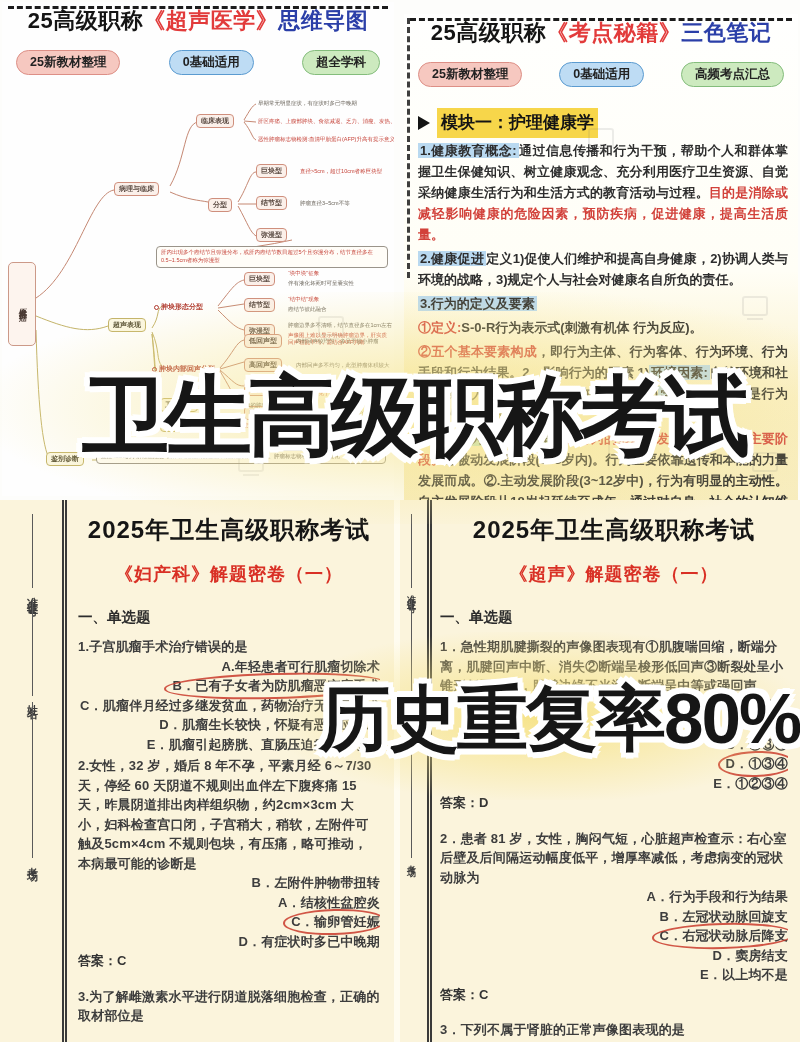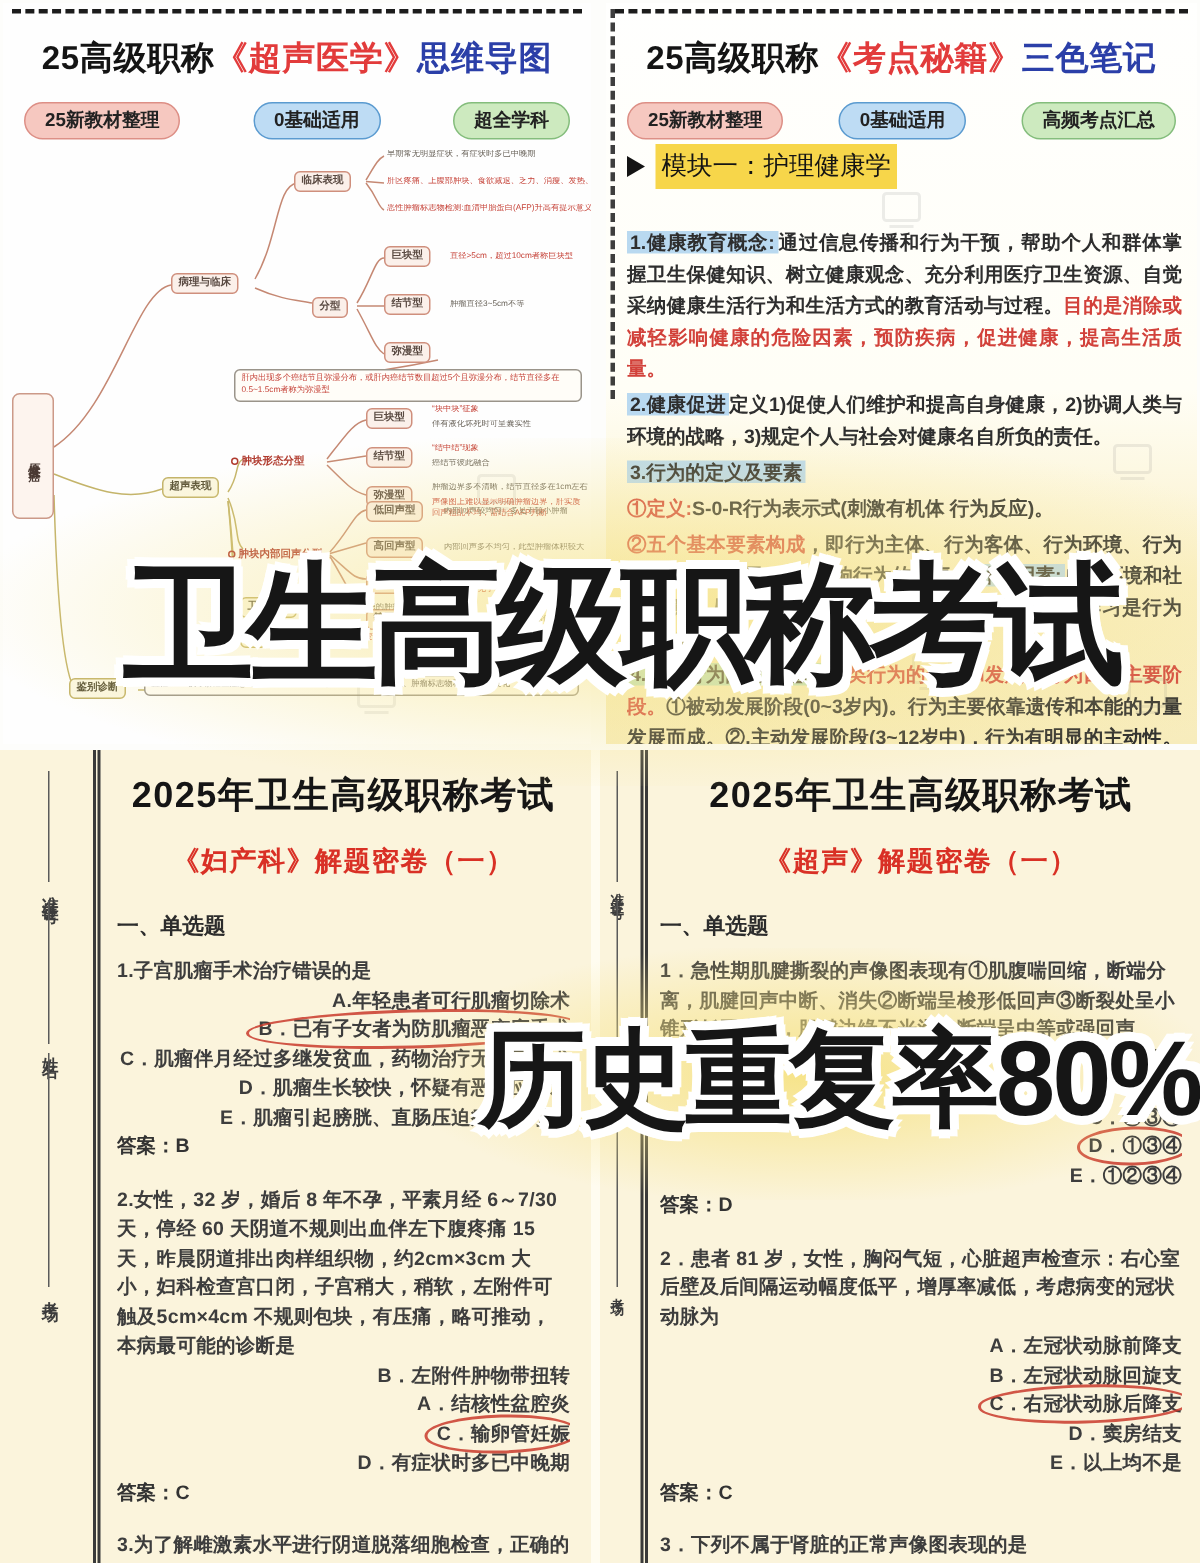--- a/index.html
+++ b/index.html
@@ -5,30 +5,30 @@
   * { margin:0; padding:0; box-sizing:border-box; }
   body { font-family:"Liberation Sans", sans-serif; background:#e8e2cc; }
   .canvas { position:relative; width:800px; height:1042px; overflow:hidden; background:#fffcf0; }
 
   
   .top-bg { position:absolute; left:0; top:0; width:800px; height:500px; background:#fdfdfb; }
 
   
   .panel { position:absolute; overflow:hidden; }
   .panel-tl { left:2px; top:2px; width:392px; height:494px; background:#fefefe; }
-  .panel-tr { left:404px; top:2px; width:394px; height:494px;
+  .panel-tr { left:404px; top:14px; width:394px; height:494px;
               background:linear-gradient(180deg,#fffffe 0%,#fffef6 52%,#faf0c8 78%,#f7ecbc 100%); }
   .panel-bl { left:0px; top:500px; width:394px; height:542px; background:#fbf4dc; }
   .panel-br { left:400px; top:500px; width:400px; height:542px; background:#fbf4dc; }
 
   .torn-top { position:absolute; top:4px; left:6px; right:6px; border-top:3px dashed #1c1c1c; }
   .torn-left { position:absolute; top:4px; bottom:230px; left:3px; border-left:3px dashed rgba(28,28,28,.85); }
 
   
-  .doc-title { margin-top:22px; text-align:center; font-size:22px; font-weight:700; letter-spacing:.5px; color:#141414; white-space:nowrap; }
+  .doc-title { margin-top:4px; text-align:center; font-size:22px; font-weight:700; letter-spacing:.5px; color:#141414; white-space:nowrap; }
   .doc-title .book { color:#e23b3b; }
   .doc-title .suffix { color:#2b3fa8; }
   .badge-row { display:flex; justify-content:space-between; padding:0 14px; margin-top:14px; }
   .badge { border-radius:15px; padding:3px 13px; font-size:12.5px; font-weight:700; color:#222; white-space:nowrap; }
   .badge.pink  { background:#f6c8c0; border:1.5px solid #dd8f86; }
   .badge.blue  { background:#bedcf4; border:1.5px solid #5b9bd0;text-align:center; }
   .badge.green { background:#cdeabf; border:1.5px solid #84bd7c; }
 
   
   .mindmap { position:absolute; left:4px; right:4px; top:100px; bottom:4px; }
@@ -44,21 +44,21 @@
   .mm-t { position:absolute; font-size:5.5px; color:#6b655c; white-space:nowrap; max-width:140px; overflow:hidden; line-height:1.35; }
   .mm-t.red { color:#c6443a; }
   .mm-t.wrap { white-space:normal; }
   .mm-box { position:absolute; font-size:5.5px; color:#c6443a; border:1px solid #9a948a; border-radius:4px;
             background:#fffdf8; padding:2px 4px; line-height:1.45; }
   .mm-box.gray { color:#6b655c; }
 
   
   .tr-body { position:absolute; left:14px; right:10px; top:94px; bottom:0; font-size:13px; font-weight:600;
              color:#2e2e2e; line-height:1.62; text-align:justify; overflow:hidden; }
-  .module-head { font-size:17px; font-weight:400; color:#141414; margin-bottom:25px; display:flex; align-items:center; }
+  .module-head { font-size:17px; font-weight:700; color:#141414; margin-bottom:2px; display:flex; align-items:center; }
   .module-arrow { width:0; height:0; border-left:12px solid #141414; border-top:7px solid transparent;
                   border-bottom:7px solid transparent; margin-right:7px; flex:0 0 auto; }
   .hl-yellow { background:#f7d64a; padding:1px 4px; }
   .hl-blue   { background:#b9d9f0; padding:0 2px; font-weight:800; }
   .hl-green  { background:#b8e0c2; padding:0 2px; font-weight:800; }
   .t-red  { color:#d2413a; font-weight:700; }
   .notes-p { margin-bottom:3px; }
 
   
   .margin-col { position:absolute; top:14px; bottom:10px; display:flex; flex-direction:column; align-items:center; }
@@ -239,21 +239,20 @@
       <div class="exam-sub">《妇产科》解题密卷（一）</div>
       <div class="exam-section">一、单选题</div>
 
       <div class="qblock">
         <div class="stem">1.子宫肌瘤手术治疗错误的是</div>
         <div class="opt">A.年轻患者可行肌瘤切除术</div>
         <div class="opt"><span class="circled">B．已有子女者为防肌瘤恶变应手术</span></div>
         <div class="opt">C．肌瘤伴月经过多继发贫血，药物治疗无效应手术</div>
         <div class="opt">D．肌瘤生长较快，怀疑有恶变应手术</div>
         <div class="opt">E．肌瘤引起膀胱、直肠压迫症状应手术</div>
-        <div class="answer">答案：B</div>
       </div>
 
       <div class="qblock">
         <div class="stem">2.女性，32 岁，婚后 8 年不孕，平素月经 6～7/30 天，停经 60 天阴道不规则出血伴左下腹疼痛 15 天，昨晨阴道排出肉样组织物，约2cm×3cm 大小，妇科检查宫口闭，子宫稍大，稍软，左附件可触及5cm×4cm 不规则包块，有压痛，略可推动，本病最可能的诊断是</div>
         <div class="opt">B．左附件肿物带扭转</div>
         <div class="opt">A．结核性盆腔炎</div>
         <div class="opt"><span class="circled">C．输卵管妊娠</span></div>
         <div class="opt">D．有症状时多已中晚期</div>
         <div class="answer">答案：C</div>
       </div>
@@ -285,21 +284,21 @@
         <div class="opt">A．①②③</div>
         <div class="opt">B．①②④</div>
         <div class="opt">C．②③④</div>
         <div class="opt"><span class="circled">D．①③④</span></div>
         <div class="opt">E．①②③④</div>
         <div class="answer">答案：D</div>
       </div>
 
       <div class="qblock">
         <div class="stem">2．患者 81 岁，女性，胸闷气短，心脏超声检查示：右心室后壁及后间隔运动幅度低平，增厚率减低，考虑病变的冠状动脉为</div>
-        <div class="opt">A．左冠状动脉前降支</div>
+        <div class="opt">A．行为手段和行为结果</div>
         <div class="opt">B．左冠状动脉回旋支</div>
         <div class="opt"><span class="circled">C．右冠状动脉后降支</span></div>
         <div class="opt">D．窦房结支</div>
         <div class="opt">E．以上均不是</div>
         <div class="answer">答案：C</div>
       </div>
 
       <div class="qblock">
         <div class="stem">3．下列不属于肾脏的正常声像图表现的是</div>
         <div class="opt">A．肾脏纵轴面呈椭圆形或扁椭圆形</div>

